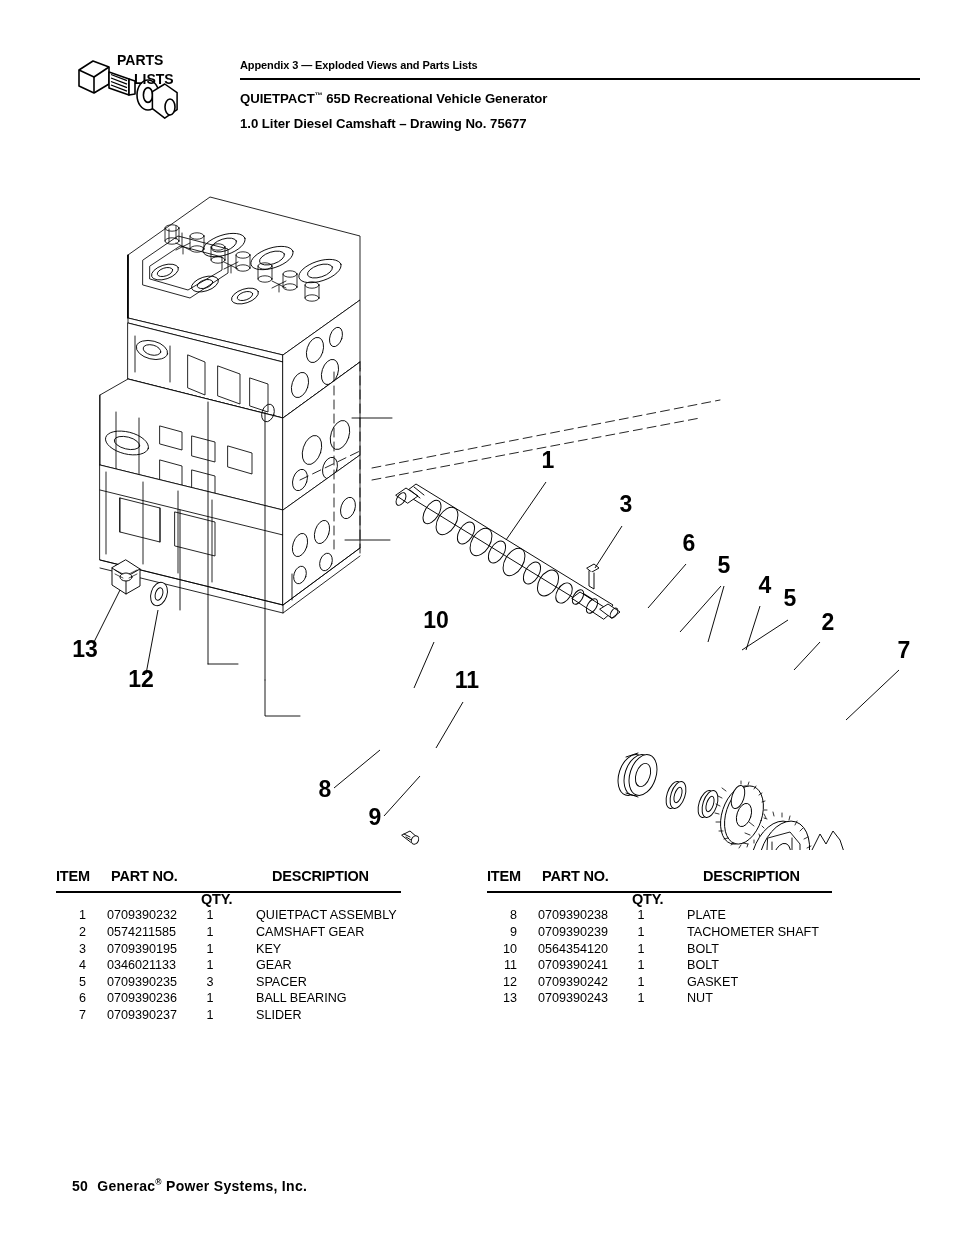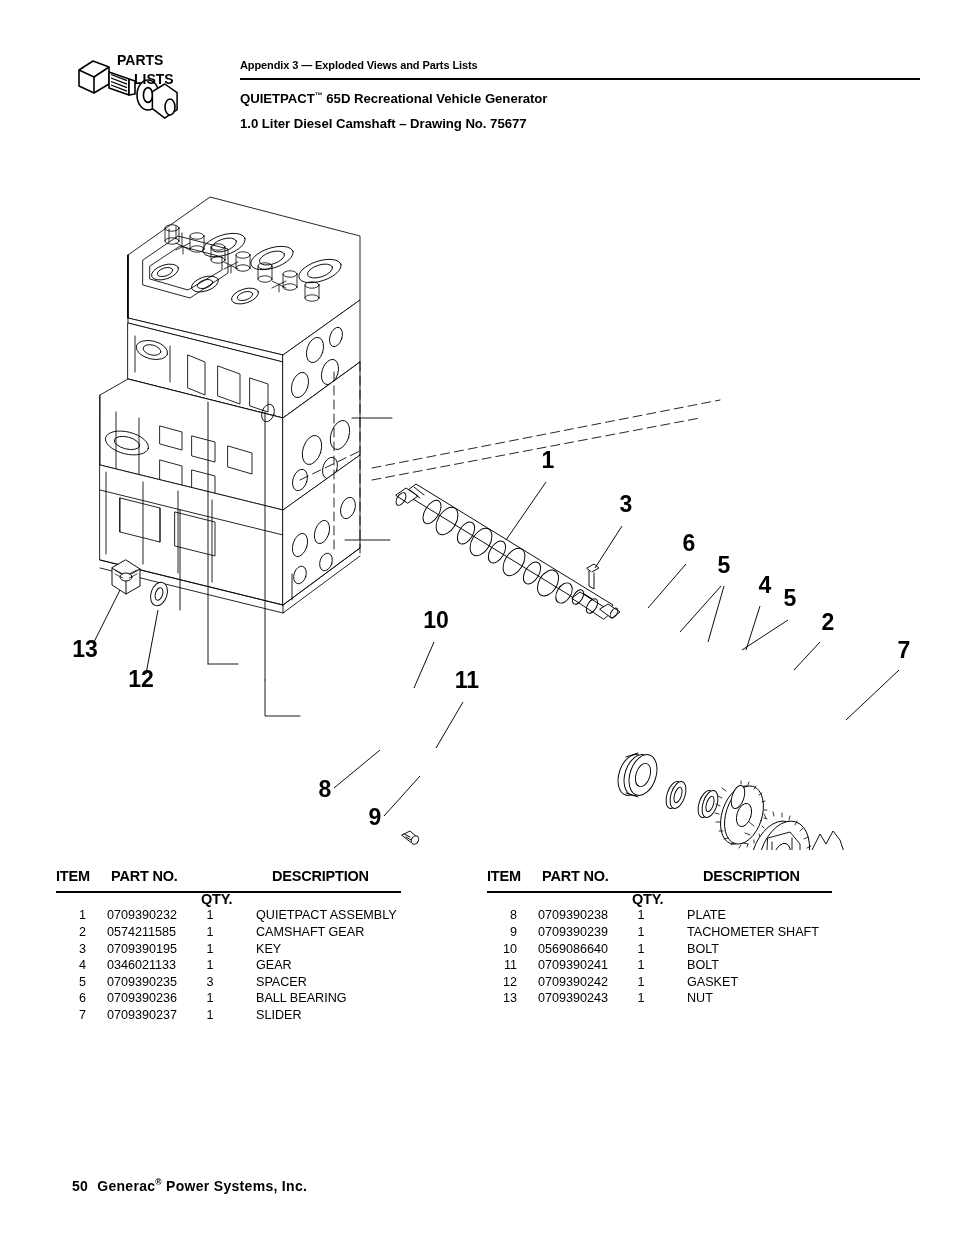--- a/index.html
+++ b/index.html
@@ -592,21 +592,21 @@
         <span class="td-desc">PLATE</span>
       </div>
       <div class="trow">
         <span class="td-item">9</span>
         <span class="td-part">0709390239</span>
         <span class="td-qty">1</span>
         <span class="td-desc">TACHOMETER SHAFT</span>
       </div>
       <div class="trow">
         <span class="td-item">10</span>
-        <span class="td-part">0569086640</span>
+        <span class="td-part">0564354120</span>
         <span class="td-qty">1</span>
         <span class="td-desc">BOLT</span>
       </div>
       <div class="trow">
         <span class="td-item">11</span>
         <span class="td-part">0709390241</span>
         <span class="td-qty">1</span>
         <span class="td-desc">BOLT</span>
       </div>
       <div class="trow">

